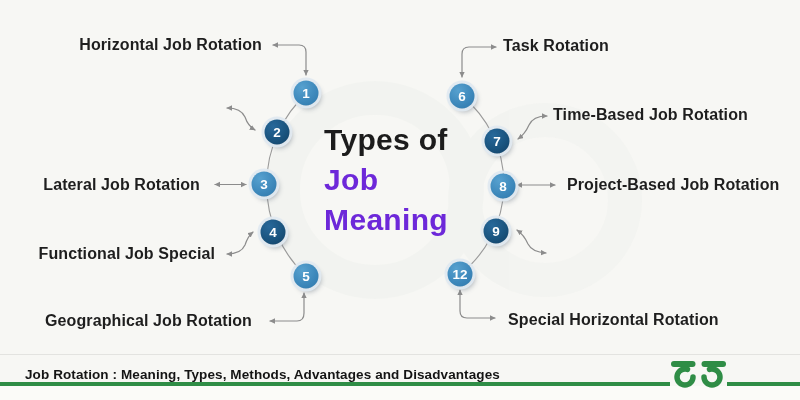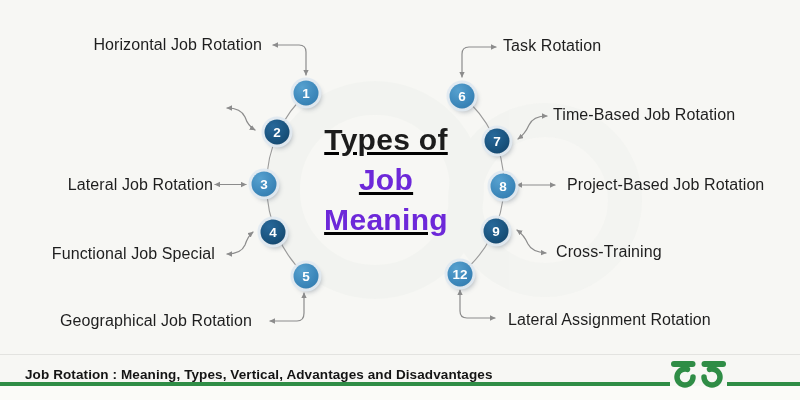--- a/index.html
+++ b/index.html
@@ -7,39 +7,38 @@
     position:relative;
     width:800px;height:400px;
     background:#f7f7f4;
     overflow:hidden;
     font-family:"Liberation Sans", sans-serif;
   }
   .art{position:absolute;left:0;top:0;}
   .title{
     position:absolute;left:386px;top:120px;
     transform:translateX(-50%);
-    text-align:center;
+    text-align:left;
     font-size:30px;font-weight:700;line-height:40px;letter-spacing:0.3px;
     white-space:nowrap;
-    text-decoration:underline;
   }
   .t-dark{color:#1c1c1c;display:block;}
   .t-blue{color:#6d28d9;display:block;}
   .node{
     position:absolute;width:25px;height:25px;border-radius:50%;
     display:flex;align-items:center;justify-content:center;
     color:#ffffff;font-size:13.5px;font-weight:700;
     transform:translate(-50%,-50%);
     box-shadow:0 0 0 3px rgba(224,233,240,0.95), 2.5px 3.5px 5px rgba(88,103,118,0.45);
   }
   .node.light{background:radial-gradient(circle at 35% 28%, #57a1cf 0%, #3e89bc 55%, #2e76a9 100%);}
   .node.dark{background:radial-gradient(circle at 35% 28%, #27689a 0%, #1a547f 55%, #113f63 100%);}
   .label{
     position:absolute;
-    font-size:16px;font-weight:400;color:#1e1e1e;
+    font-size:16px;font-weight:700;color:#1e1e1e;
     white-space:nowrap;transform:translateY(-50%);
     letter-spacing:0.1px;
   }
   .sep-line{position:absolute;left:0;top:354px;width:800px;height:1px;background:#e3e3e0;}
   .bottom-strip{position:absolute;left:0;top:386px;width:800px;height:14px;background:#fbfbf8;}
   .caption{
     position:absolute;left:25px;top:374px;transform:translateY(-50%);
     font-size:13.5px;font-weight:700;color:#141414;letter-spacing:0.1px;white-space:nowrap;
   }
   .green-line{position:absolute;top:382px;height:3.5px;background:#2f8d46;}
@@ -117,32 +116,31 @@
       <span>8</span>
     </div>
   <div class="node dark" style="left:496px;top:231px">
       <span>9</span>
     </div>
   <div class="node light" style="left:460px;top:274px">
       <span>12</span>
     </div>
 
   <div class="label" style="right:538px;top:45px">Horizontal Job Rotation</div>
-  <div class="label" style="right:587px;top:184.5px">Lateral Job Rotation</div>
+  <div class="label" style="right:600px;top:184.5px">Lateral Job Rotation</div>
   <div class="label" style="right:585px;top:254px">Functional Job Special</div>
   <div class="label" style="left:503px;top:46px">Task Rotation</div>
   <div class="label" style="right:548px;top:321px">Geographical Job Rotation</div>
   <div class="label" style="left:567px;top:184.5px">Project-Based Job Rotation</div>
   <div class="label" style="left:553px;top:115px">Time-Based Job Rotation</div>
-  <div class="label" style="left:556px;top:252px">Cross-Training</div>
-  <div class="label" style="left:508px;top:320px">Lateral Assignment Rotation</div>
+  <div class="label" style="left:508px;top:320px">Special Horizontal Rotation</div>
 
   <div class="sep-line"></div>
   <div class="bottom-strip"></div>
-  <div class="caption">Job Rotation : Meaning, Types, Vertical, Advantages and Disadvantages</div>
+  <div class="caption">Job Rotation : Meaning, Types, Methods, Advantages and Disadvantages</div>
   <div class="green-line left"></div>
   <div class="green-line right"></div>
 
   <svg class="gfg-logo" width="55" height="36" viewBox="0 0 55 36">
     <g stroke="#2f8d46" fill="none" stroke-linecap="round">
       <g>
         <line x1="3" y1="8" x2="21.5" y2="8" stroke-width="6"></line>
         <circle cx="14" cy="21" r="8" stroke-width="5.5" stroke-dasharray="40 10.3"></circle>
       </g>
       <g transform="translate(55 0) scale(-1 1)">

